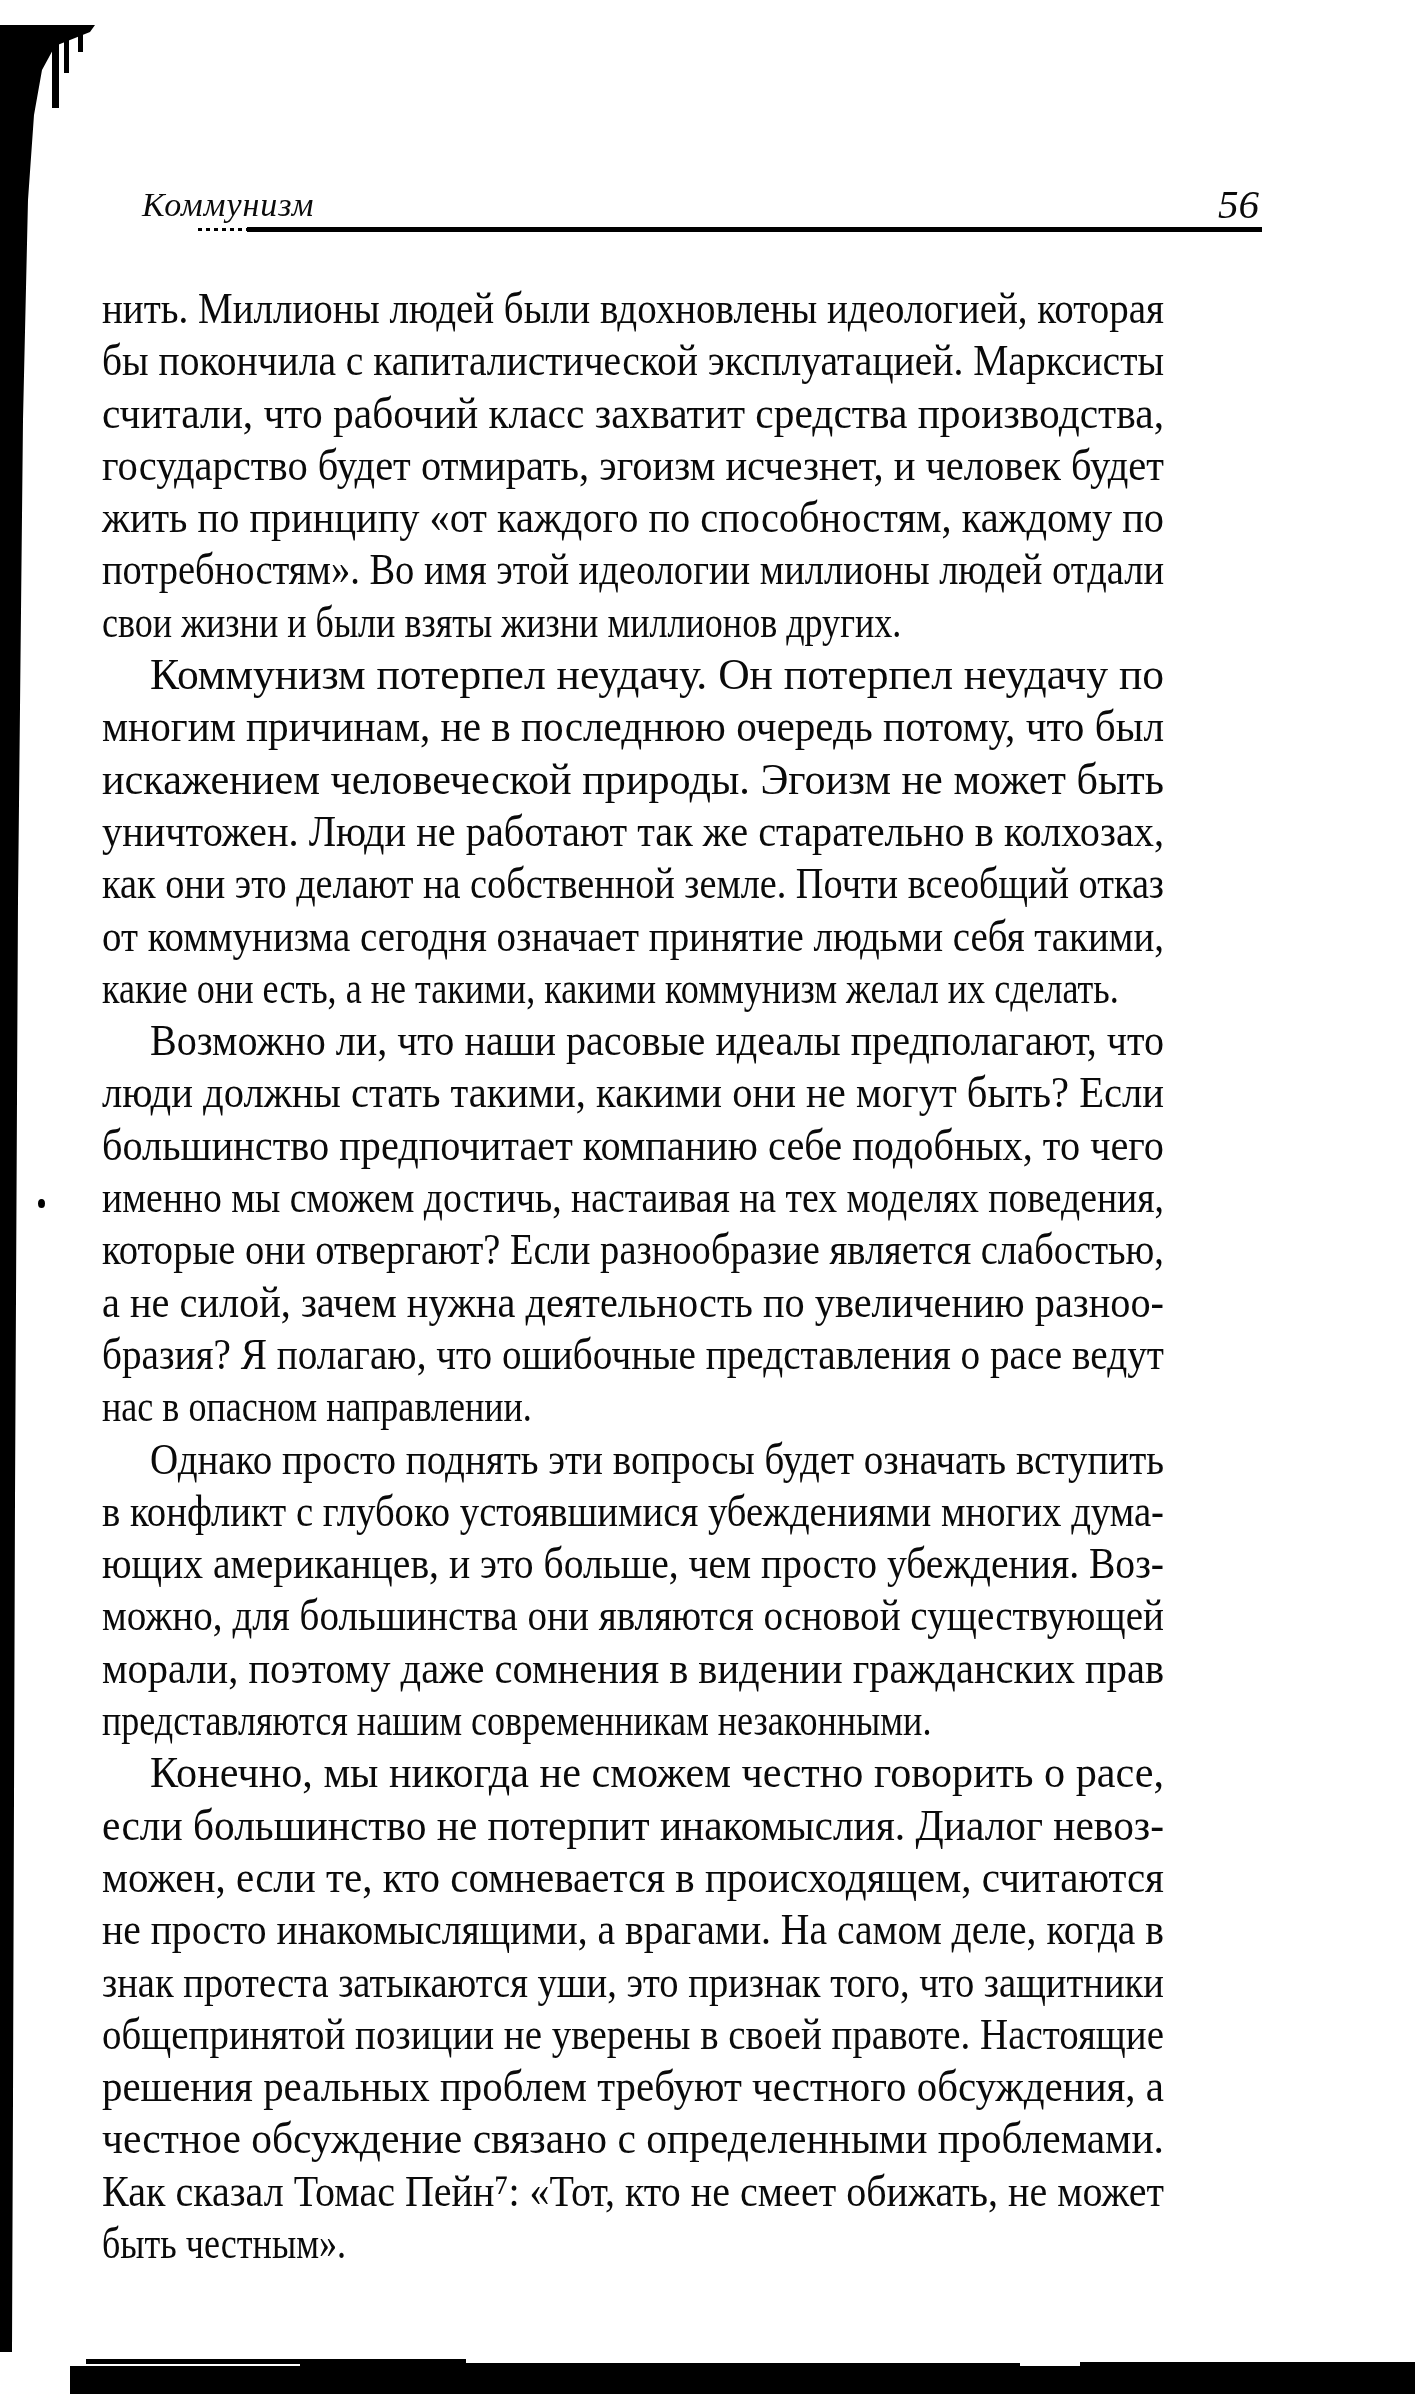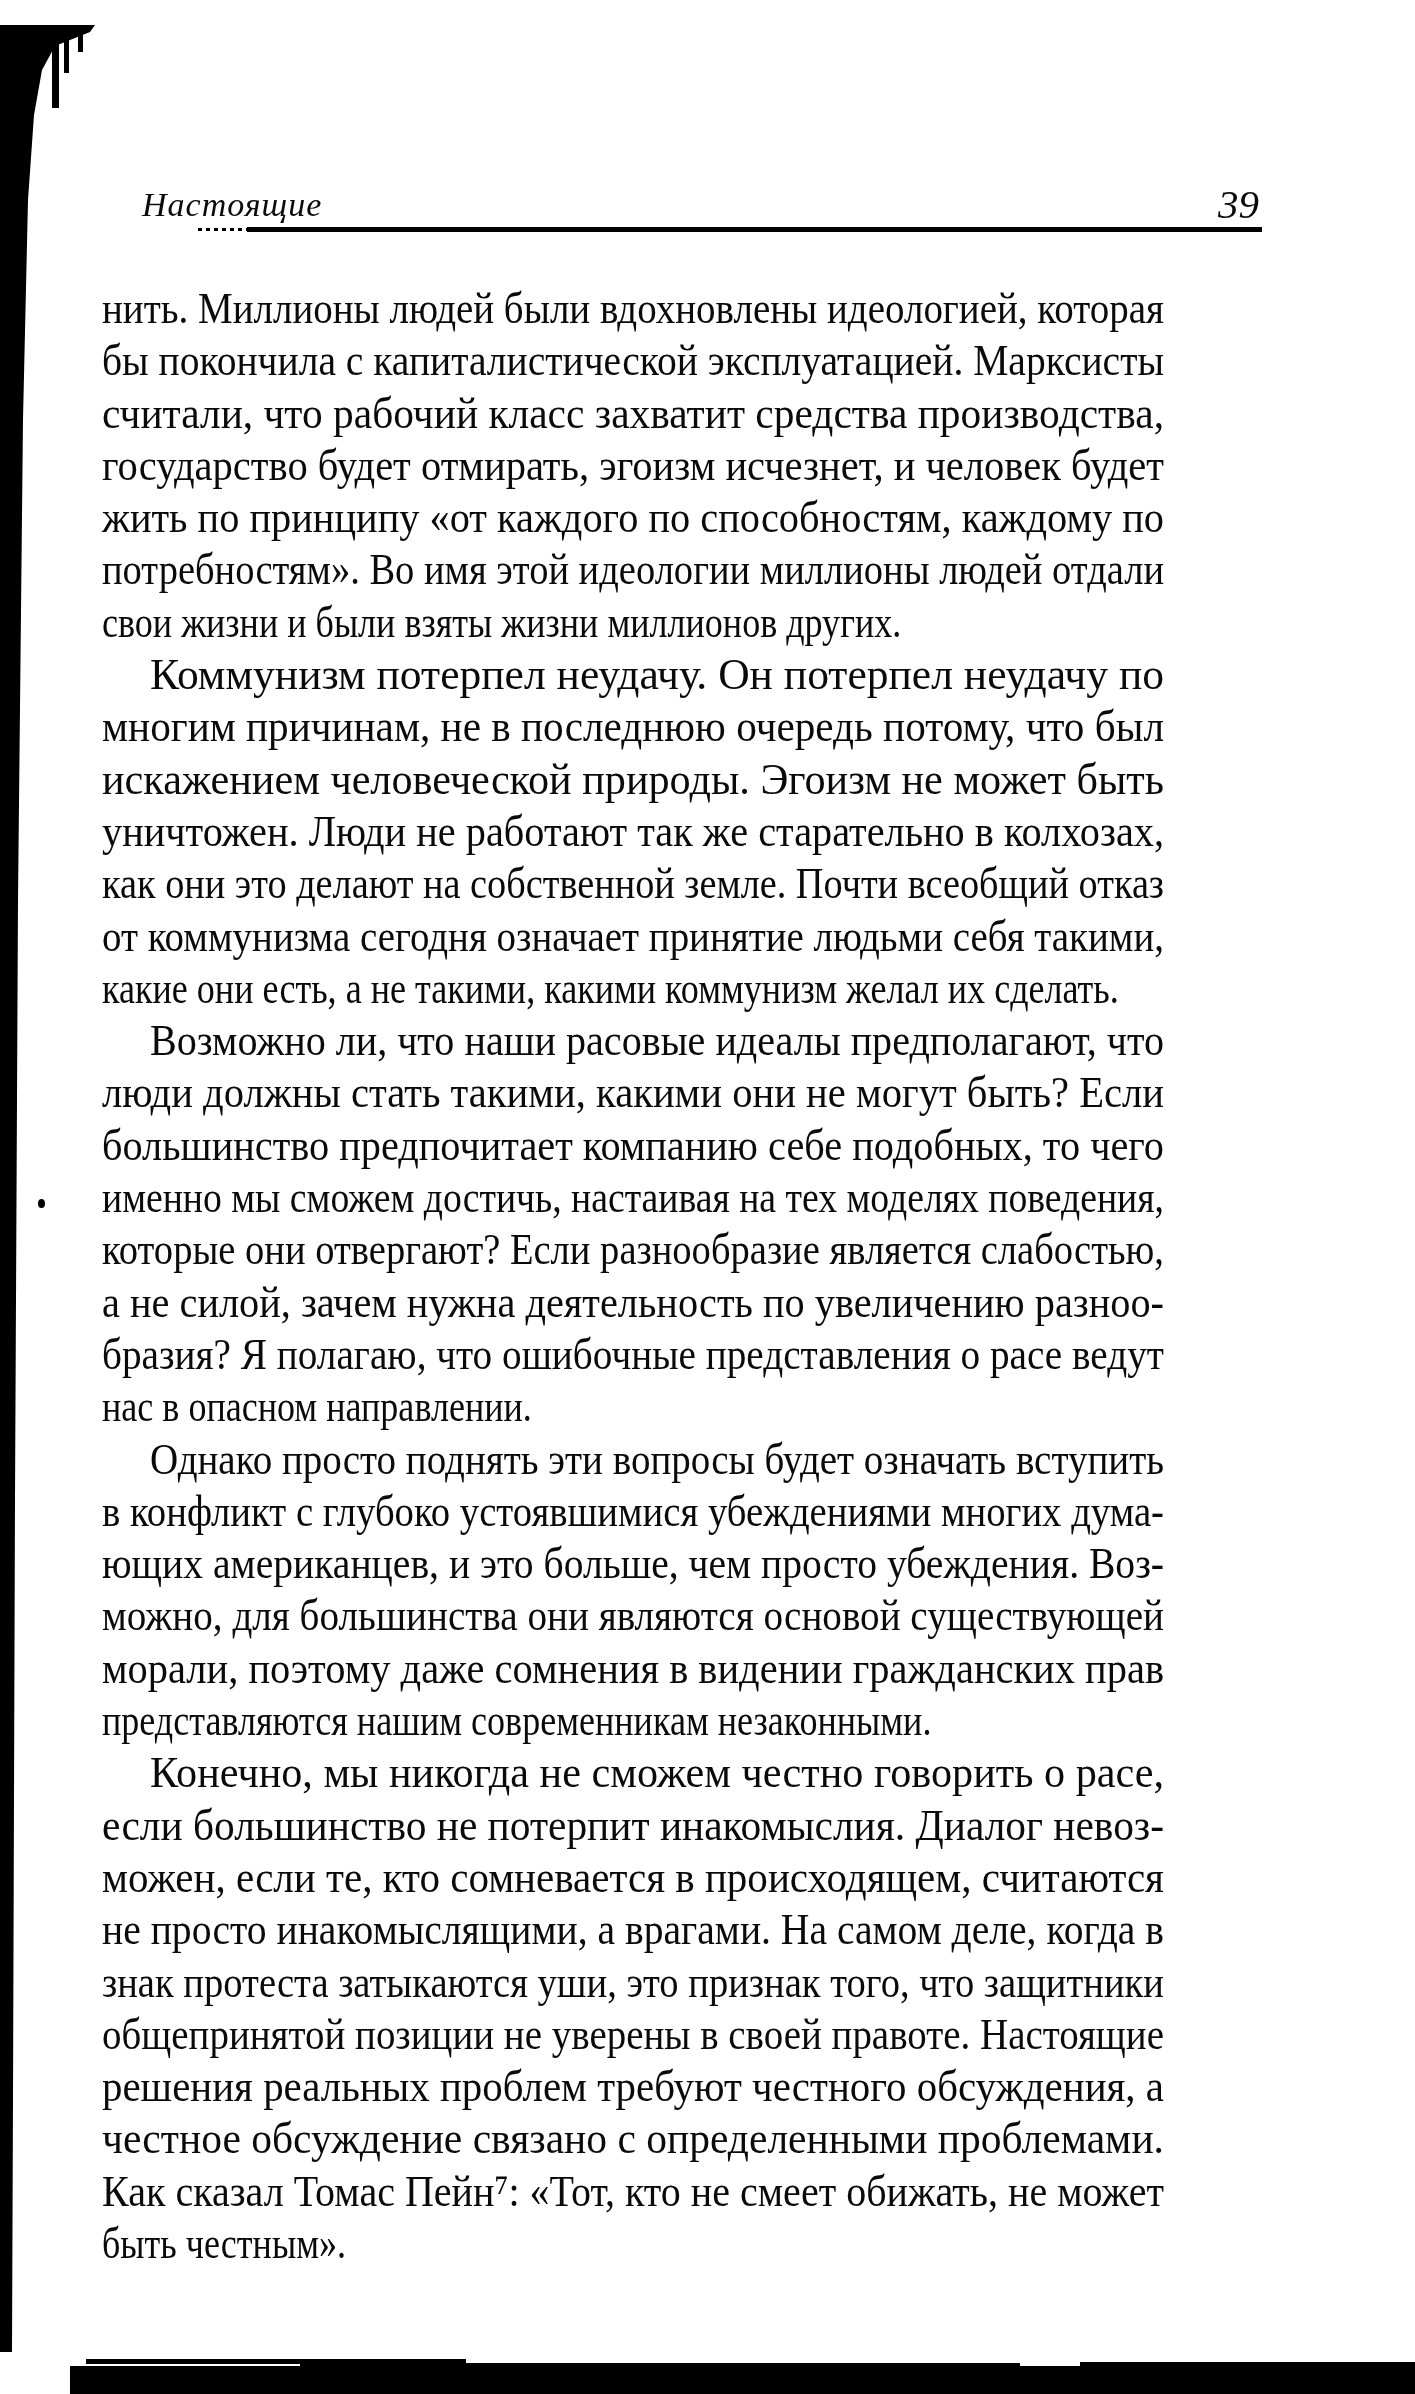--- a/index.html
+++ b/index.html
@@ -60,22 +60,22 @@
 <div class="binding-streak" style="left:52px;top:28px;width:7px;height:80px;"></div>
 <div class="binding-streak" style="left:64px;top:27px;width:5px;height:46px;"></div>
 <div class="binding-streak" style="left:78px;top:26px;width:5px;height:26px;"></div>
 <div class="bottom-scan-band"></div>
 <div class="bottom-scan-frays" style="left:86px;top:2359px;width:380px;height:5px;"></div>
 <div class="bottom-scan-frays" style="left:300px;top:2363px;width:720px;height:4px;"></div>
 <div class="bottom-scan-frays" style="left:1080px;top:2362px;width:335px;height:5px;"></div>
 <div class="ink-speck" style="left:38px;top:1199px;width:7px;height:9px;"></div>
 
 <div>
-  <div class="running-title">Настоящие</div>
-  <div class="page-number">39</div>
+  <div class="running-title">Коммунизм</div>
+  <div class="page-number">56</div>
   <div class="header-rule"></div>
   <div class="header-rule-frays"></div>
 </div>
 
 <div class="text-block">
     <svg width="1062" height="52.3">
       <text x="0" y="40" textLength="1062" lengthAdjust="spacingAndGlyphs">нить. Миллионы людей были вдохновлены идеологией, которая</text>
     </svg>
     <svg width="1062" height="52.3">
       <text x="0" y="40" textLength="1062" lengthAdjust="spacingAndGlyphs">бы покончила с капиталистической эксплуатацией. Марксисты</text>

